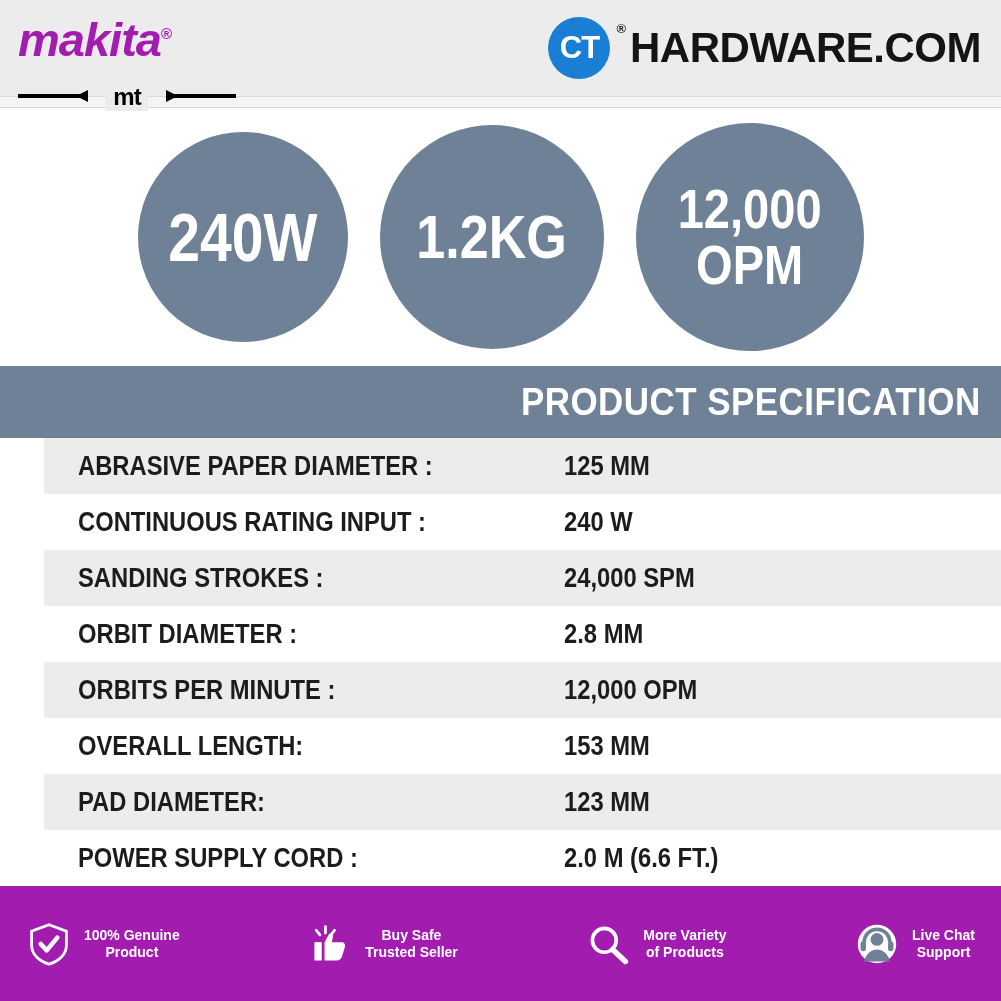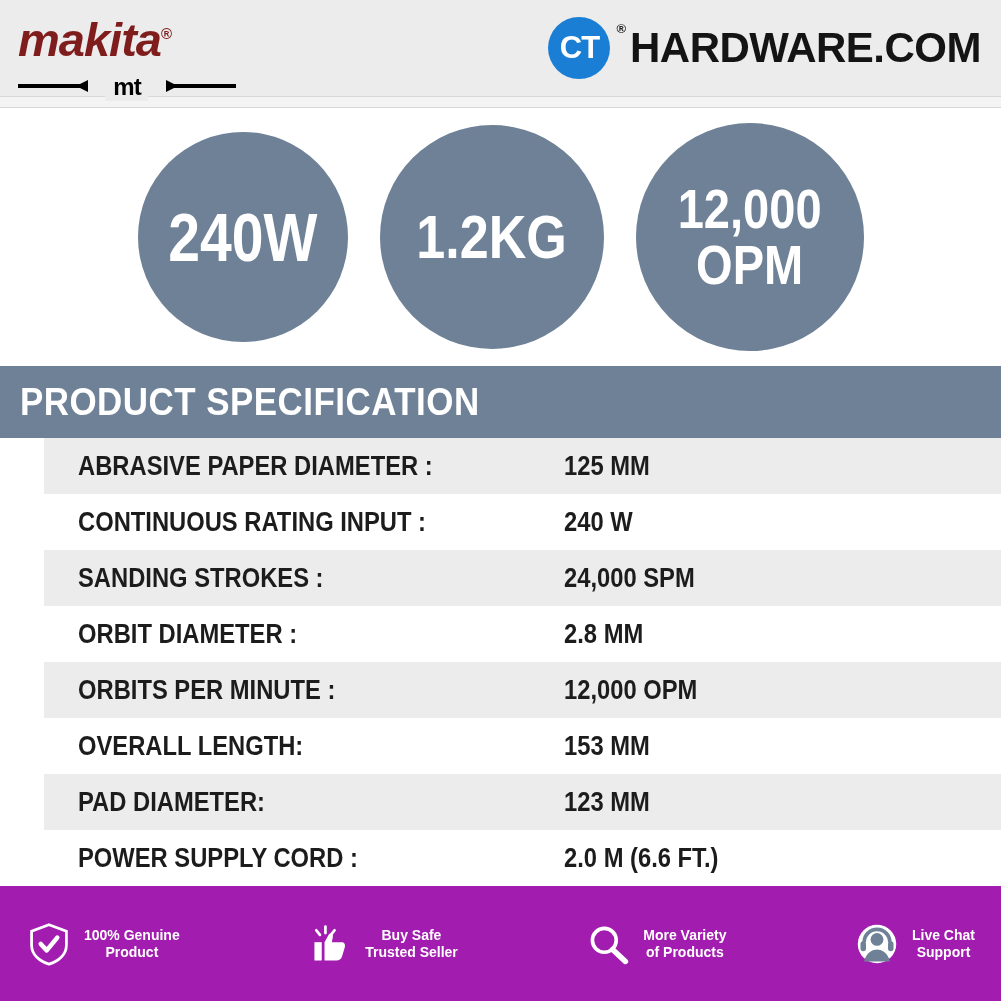--- a/index.html
+++ b/index.html
@@ -43,33 +43,33 @@
     margin-left: 18px;
     width: 232px;
     height: 78px;
   }
   .makita-word {
     font-family: "Liberation Sans", sans-serif;
     font-weight: bold;
     font-style: italic;
     font-size: 47px;
     letter-spacing: -1px;
-    color: #7f1d1d;
+    color: #a21caf;
     line-height: 50px;
     white-space: nowrap;
   }
   .makita-reg {
     font-size: 15px;
     vertical-align: super;
     font-style: normal;
     font-weight: bold;
   }
   .mt-bar {
     position: relative;
-    margin-top: 8px;
+    margin-top: 18px;
     width: 218px;
     height: 26px;
   }
   .mt-bar .band {
     position: absolute;
     top: 11px;
     height: 4px;
     background: #000;
   }
   .mt-bar .band.left { left: 0; width: 62px; }
@@ -172,21 +172,21 @@
   .badge-2 { width: 224px; height: 224px; font-size: 62px; text-align: center; }
   .badge-3 { width: 228px; height: 228px; font-size: 56px; }
 
   
   .spec-title {
     height: 72px;
     background: #6e8197;
     color: #ffffff;
     display: flex;
     align-items: center;
-    justify-content: flex-start;
+    justify-content: flex-end;
     font-size: 38px;
     font-weight: bold;
     letter-spacing: 0.5px;
     flex: none;
   }
   .spec-title span { transform: scaleX(0.92); display: block; }
 
   
   .spec-table {
     flex: none;

